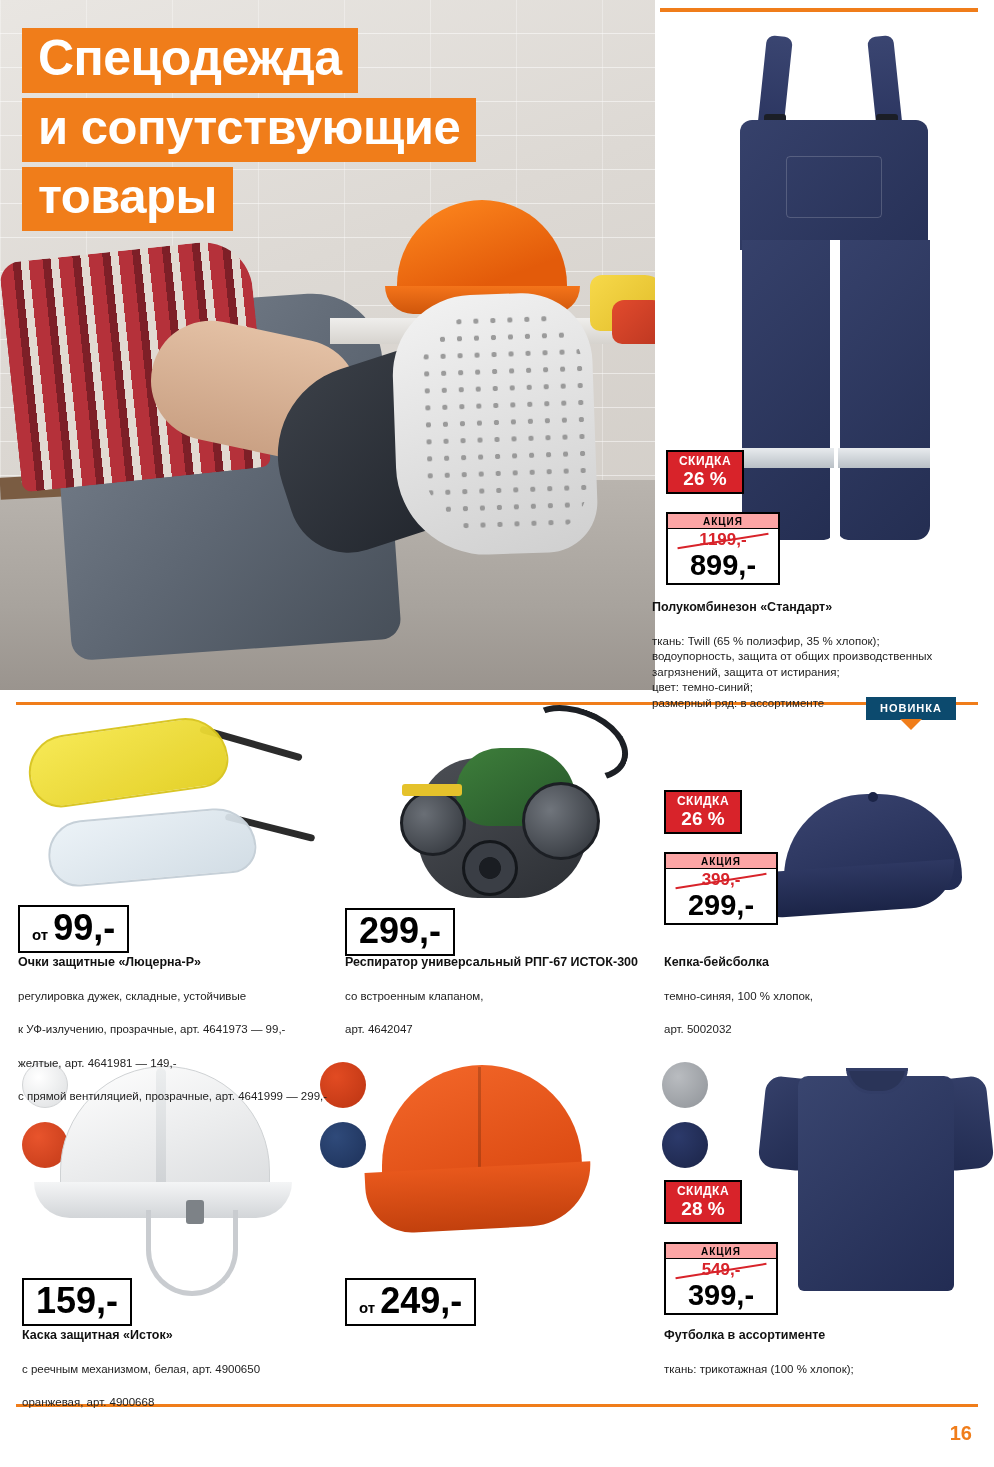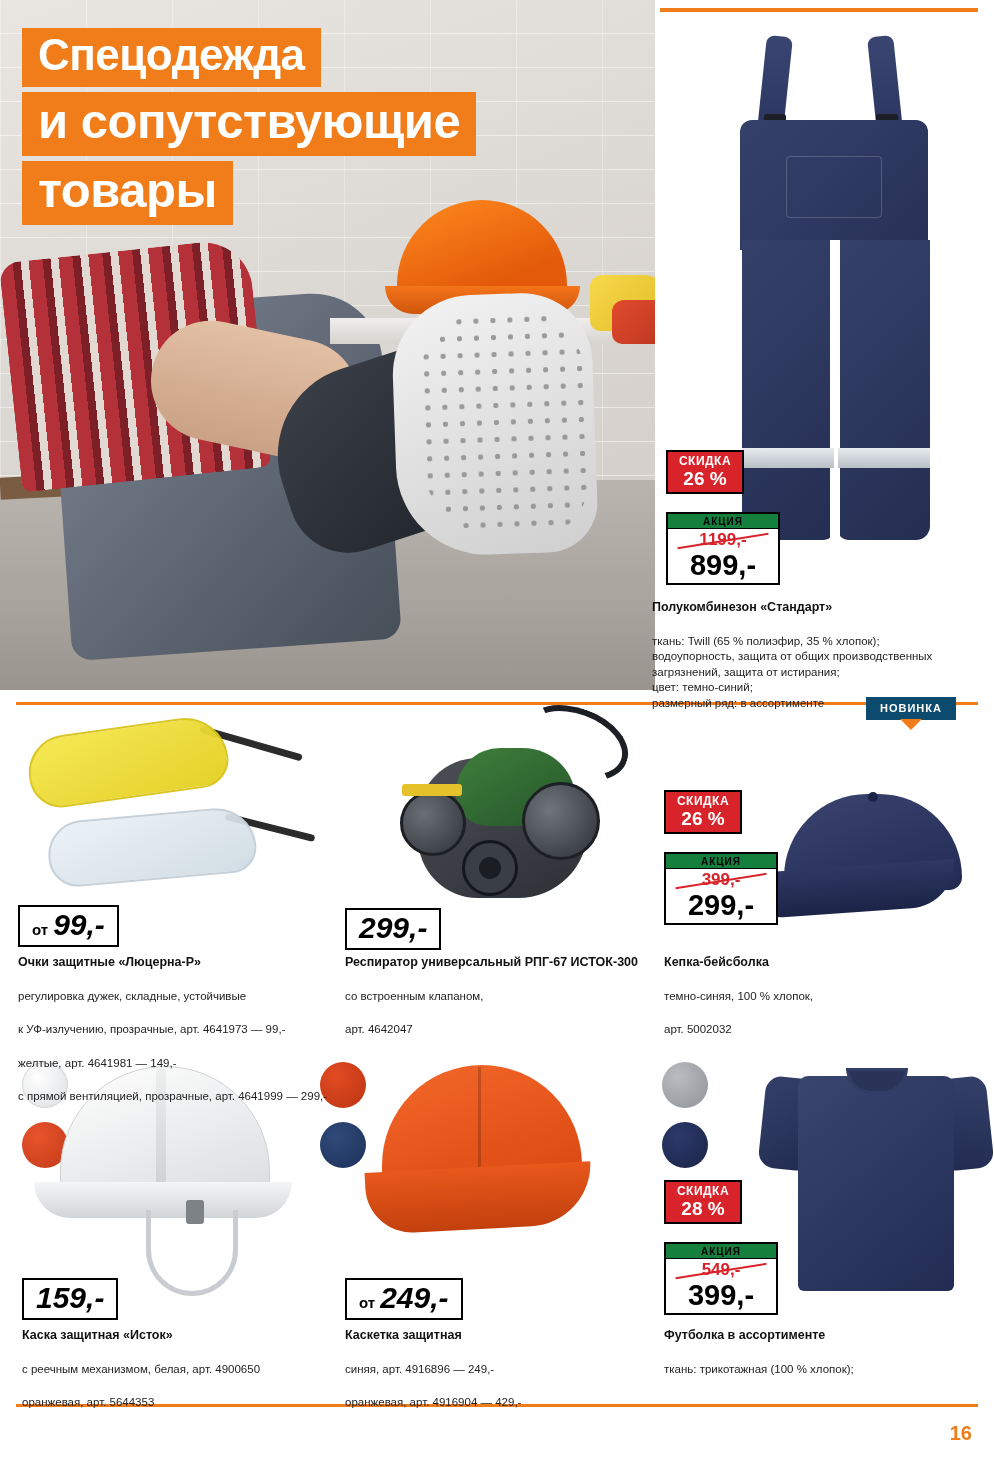--- a/index.html
+++ b/index.html
@@ -114,21 +114,21 @@
     background:#f07d1a;
     color:#fff;
     font-size:49px;
     line-height:1.06;
     font-weight:700;
     padding:4px 16px 8px 16px;
     margin-bottom:5px;
     letter-spacing:-0.5px;
     white-space:nowrap;
   }
-  .hero-title .l1{ font-size:44px;text-align:center; }
+  .hero-title .l1{ font-size:50px;text-align:center; }
 
   
   .rule-top-right{
     position:absolute; left:660px; top:8px; width:318px; height:4px; background:#f07d1a;
   }
   .rule-mid{
     position:absolute; left:16px; top:702px; width:962px; height:3px; background:#f07d1a;
   }
   .rule-bottom{
     position:absolute; left:16px; top:1404px; width:962px; height:3px; background:#f07d1a;
@@ -145,21 +145,21 @@
     z-index:6;
   }
   .discount .d1{ font-size:12px; font-weight:700; letter-spacing:.5px; }
   .discount .d2{ font-size:19px; font-weight:700; margin-top:2px; }
 
   .aktsia{
     position:absolute; z-index:6;
     border:2px solid #000; background:#fff;
   }
   .aktsia .head{
-    background:#15803d; color:#000; font-size:10px; font-weight:700;
+    background:#fca5a5; color:#000; font-size:10px; font-weight:700;
     text-align:center; letter-spacing:1px; padding:2px 0 1px 0;
     border-bottom:1px solid #000;
   }
   .aktsia .old{
     position:relative; color:#d8232a; font-weight:700; font-size:17px;
     text-align:center; padding:1px 10px 0 10px;
   }
   .aktsia .old::after{
     content:""; position:absolute; left:8%; right:8%; top:52%; height:2px;
     background:#d8232a; transform: rotate(-9deg);
@@ -170,21 +170,21 @@
   }
 
   .pricebox{
     position:absolute; z-index:6;
     border:2px solid #000; background:#fff;
     padding:2px 12px 4px 12px;
     font-weight:700; color:#000;
     display:flex; align-items:baseline; gap:5px;
   }
   .pricebox .pre{ font-size:15px; font-weight:700; }
-  .pricebox .val{ font-size:30px; line-height:1.05;font-style:italic; }
+  .pricebox .val{ font-size:36px; line-height:1.05; }
 
   .novinka{
     position:absolute; z-index:7;
     background:#0c4a6e; color:#fff; font-size:11px; font-weight:700;
     letter-spacing:1px; padding:5px 14px 6px 14px;
   }
   .novinka::after{
     content:""; position:absolute; left:50%; bottom:-10px; margin-left:-11px;
     border-left:11px solid transparent; border-right:11px solid transparent;
     border-top:11px solid #f07d1a;
@@ -534,42 +534,37 @@
       <div class="chin"></div>
   </div>
 
   <div class="pricebox" style="left:22px; top:1278px;">
     <span class="val">159,-</span>
   </div>
 
   <div class="desc" style="left:22px; top:1328px; width:300px;">
     <div class="t">Каска защитная «Исток»</div>
     <div class="b">с реечным механизмом, белая, арт. 4900650</div>
-    <div class="b">оранжевая, арт. 5644353</div>
+    <div class="b">оранжевая, арт. 4900668</div>
   </div>
 
   <div class="sw orange" style="left:320px; top:1062px;"></div>
   <div class="sw navy" style="left:320px; top:1122px;"></div>
 
   <div class="prod bumpcap">
     <div class="crown"></div>
       <div class="seam"></div>
       <div class="visor"></div>
   </div>
 
   <div class="pricebox" style="left:345px; top:1278px;">
     <span class="pre">от</span>
     <span class="val">249,-</span>
   </div>
 
-  <div class="desc" style="left:345px; top:1328px; width:300px;">
-    <div class="t">Каскетка защитная</div>
-    <div class="b">синяя, арт. 4916896 — 249,-</div>
-    <div class="b">оранжевая, арт. 4916904 — 429,-</div>
-  </div>
 
   <div class="sw gray" style="left:662px; top:1062px;"></div>
   <div class="sw dnavy" style="left:662px; top:1122px;"></div>
 
   <div class="prod tshirt">
     <div class="sleeveL"></div>
       <div class="sleeveR"></div>
     <div class="body"></div>
       <div class="collar"></div>
   </div>

